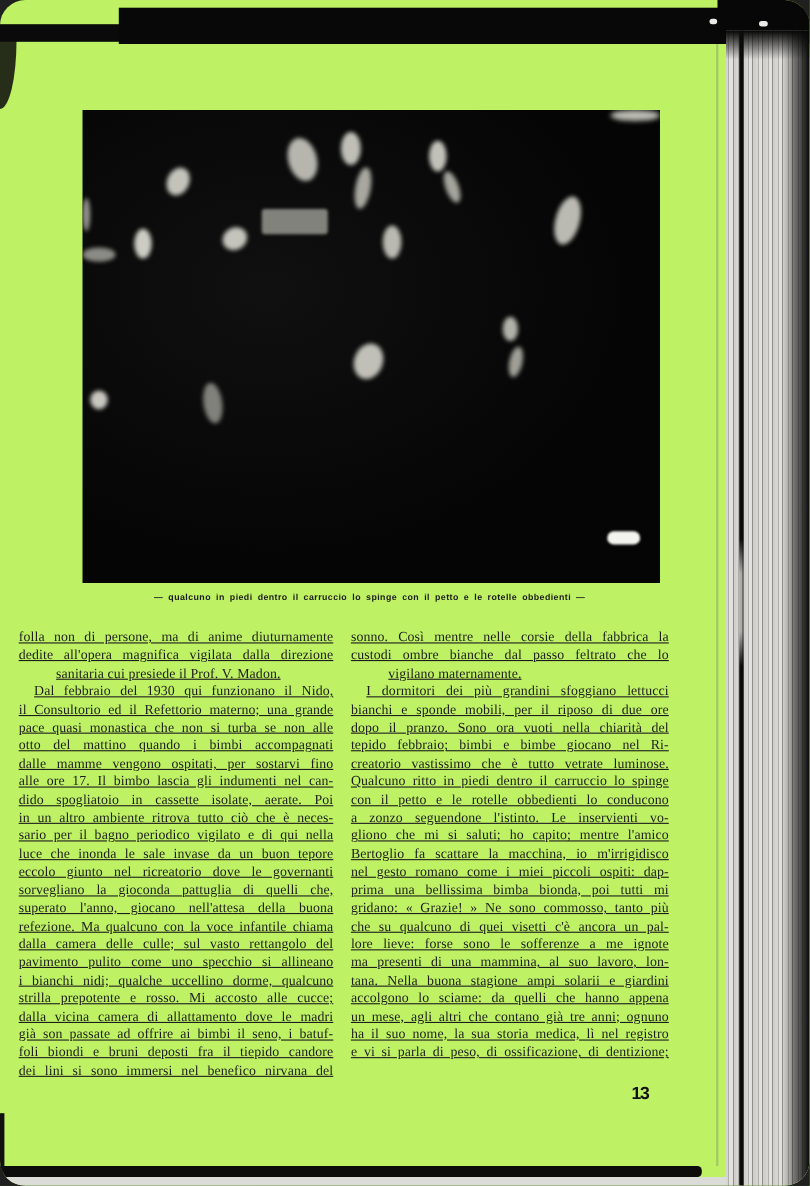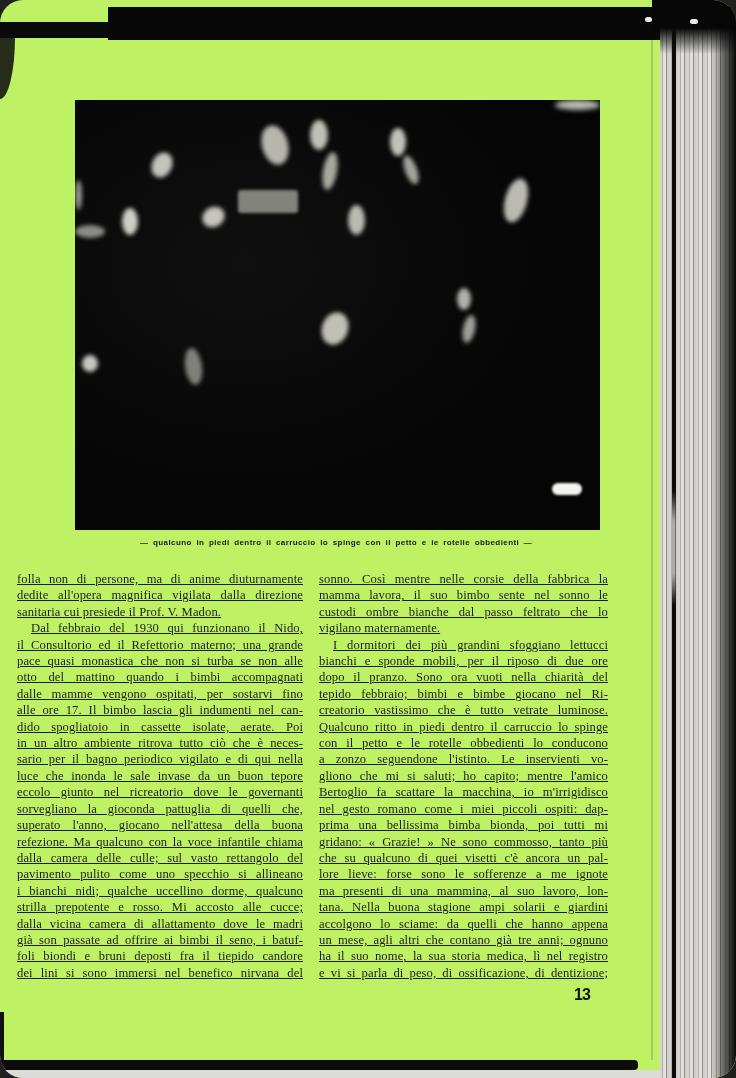--- a/index.html
+++ b/index.html
@@ -66,21 +66,21 @@
     letter-spacing:.4px;word-spacing:2px;color:#1b1b1b;white-space:nowrap;
   }
   
   .col{position:absolute;top:571px;color:#1d1d1d;text-decoration:underline;}
   .col-left {left:17px;width:286px;}
   .col-right{left:319px;width:289px;}
   .line{
     font-size:12.6px;line-height:16.42px;height:16.42px;white-space:normal;
     text-align:justify;text-align-last:justify;letter-spacing:.1px;
   }
-  .line.flush{text-align-last:left;}
+  .line.flush{text-align-last:left;margin-left:34px;}
   .line.first{text-indent:14px;}
   
   .page-number{
     position:absolute;left:574px;top:986px;
     font-family:"Liberation Sans",sans-serif;font-weight:bold;font-size:16px;color:#101010;
     letter-spacing:-1px;
     text-align:right;
   }
 </style>
 </head>
@@ -155,21 +155,20 @@
         <div class="line">strilla prepotente e rosso. Mi accosto alle cucce;</div>
         <div class="line">dalla vicina camera di allattamento dove le madri</div>
         <div class="line">già son passate ad offrire ai bimbi il seno, i batuf-</div>
         <div class="line">foli biondi e bruni deposti fra il tiepido candore</div>
         <div class="line">dei lini si sono immersi nel benefico nirvana del</div>
       </div>
     </div>
   <div class="col col-right">
       <div>
         <div class="line">sonno. Così mentre nelle corsie della fabbrica la</div>
-        <div class="line">mamma lavora, il suo bimbo sente nel sonno le</div>
         <div class="line">custodi ombre bianche dal passo feltrato che lo</div>
         <div class="line flush">vigilano maternamente.</div>
       </div>
       <div>
         <div class="line first">I dormitori dei più grandini sfoggiano lettucci</div>
         <div class="line">bianchi e sponde mobili, per il riposo di due ore</div>
         <div class="line">dopo il pranzo. Sono ora vuoti nella chiarità del</div>
         <div class="line">tepido febbraio; bimbi e bimbe giocano nel Ri-</div>
         <div class="line">creatorio vastissimo che è tutto vetrate luminose.</div>
         <div class="line">Qualcuno ritto in piedi dentro il carruccio lo spinge</div>

